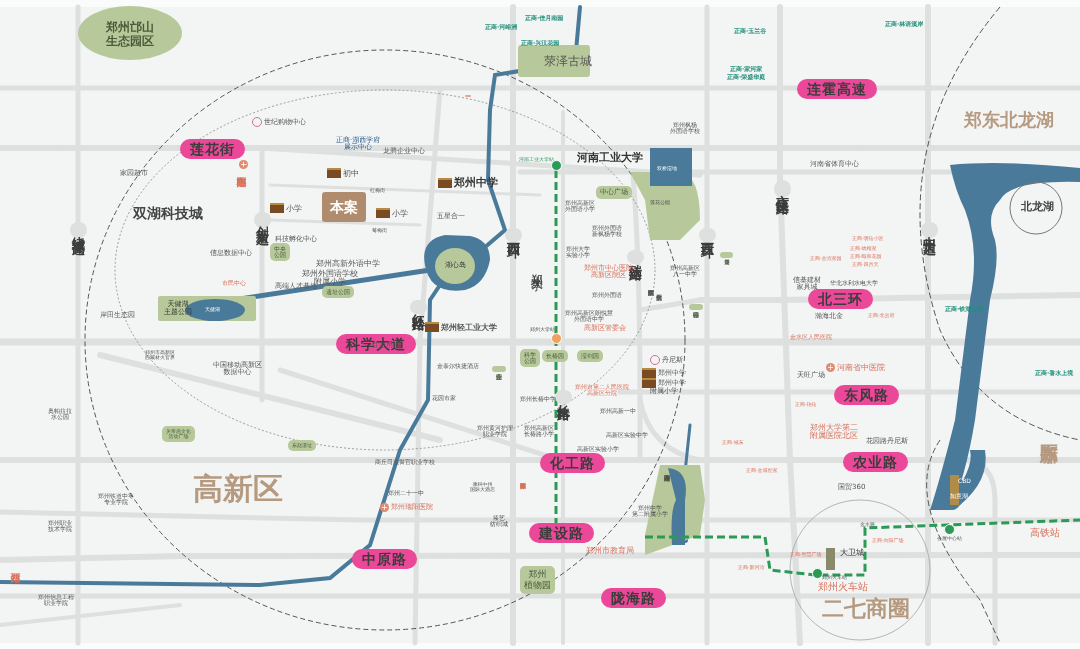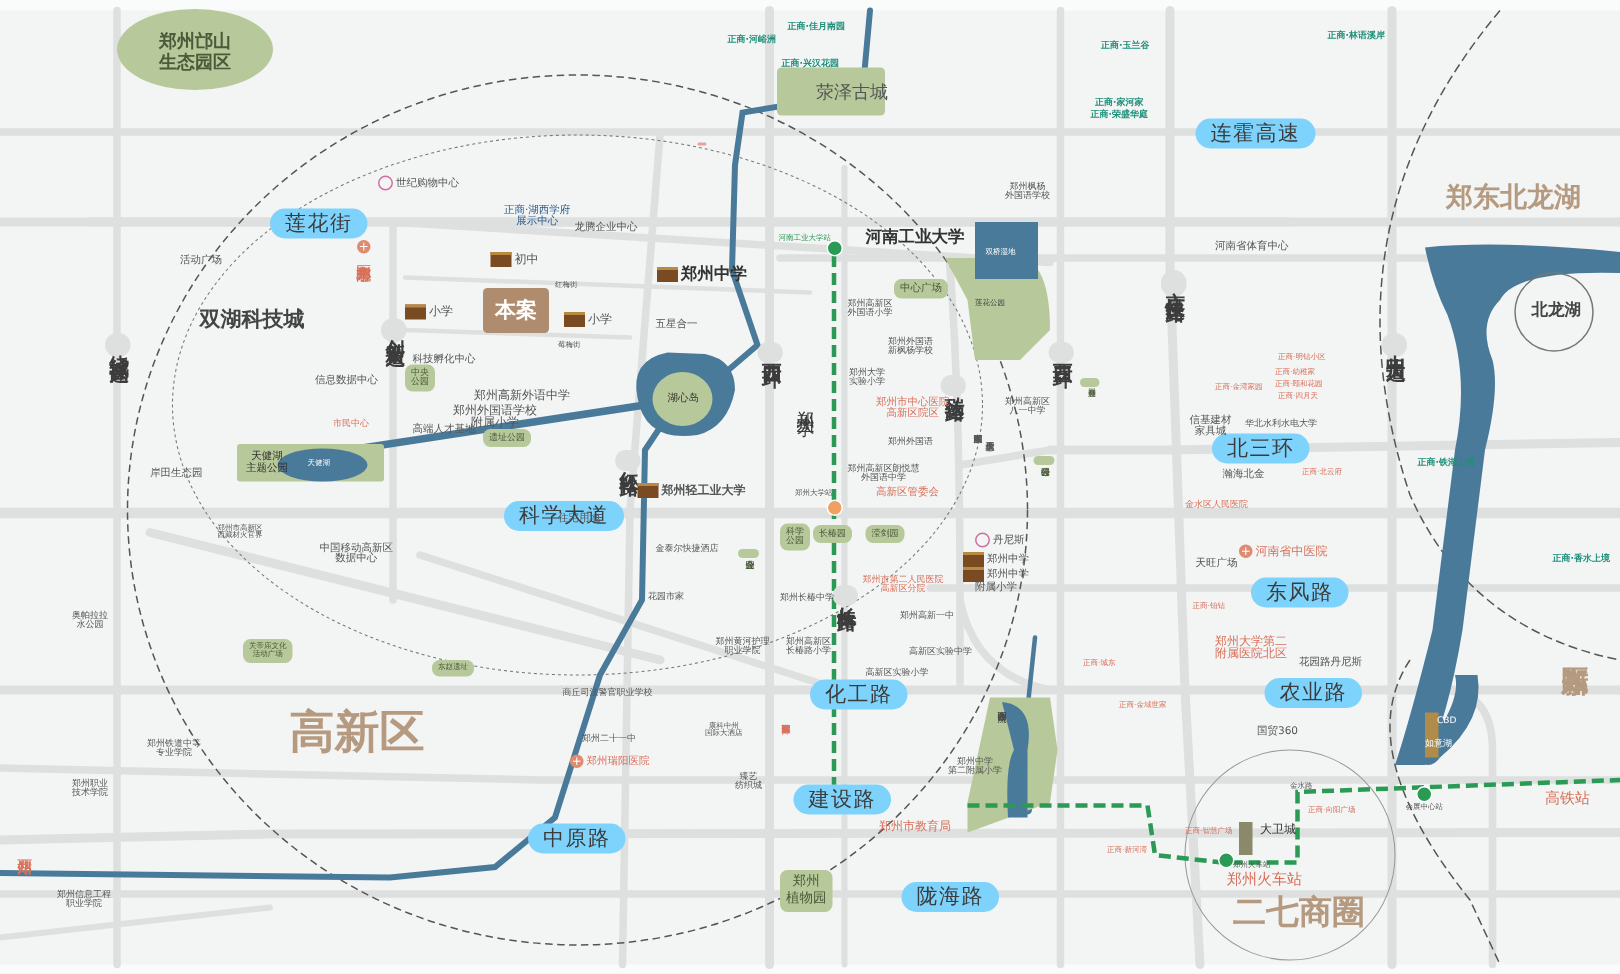--- a/index.html
+++ b/index.html
@@ -1,20 +1,20 @@
 <!DOCTYPE html>
 <html><head>
 <meta charset="utf-8">
 <style>
   html,body{margin:0;padding:0;}
   body{width:1080px;height:649px;overflow:hidden;background:#f3f4f4;font-family:"DejaVu Sans","Liberation Sans",sans-serif;}
   #map{position:relative;width:1080px;height:649px;background:#f3f4f4;overflow:hidden;}
   #map svg.base{position:absolute;left:0;top:0;}
   .lbl{position:absolute;white-space:nowrap;line-height:1;}
-  .road{background:#7dd3fc;color:#3c3c3c;font-size:14px;font-weight:normal;padding:3px 10px;border-radius:11px;letter-spacing:1px;}
+  .road{background:#ec4899;color:#3c3c3c;font-size:14px;font-weight:bold;padding:3px 10px;border-radius:11px;letter-spacing:1px;}
   .road-v{background:#dedfdf;color:#3c3c3c;font-size:13px;font-weight:bold;padding:4px 2px;border-radius:9px;writing-mode:vertical-rl;letter-spacing:2px;}
   .district{color:#b59a80;font-weight:bold;}
   .park{background:#b7c99a;color:#4a5a3a;font-size:9px;border-radius:5px;padding:3px 4px;text-align:center;}
   .poi{font-size:7px;color:#555;}
   .poi-red{font-size:7px;color:#d9705a;}
   .poi-teal{font-size:6px;color:#1f8f7a;font-weight:bold;}
   .school{font-size:8px;color:#555;text-align:center;}
   .school-big{font-size:11px;color:#333;font-weight:bold;}
   .sch-icon{display:inline-block;width:14px;height:8px;background:#7a4a22;border-top:2px solid #b88a40;vertical-align:middle;margin-right:2px;}
   .hosp{color:#d9705a;}
@@ -99,21 +99,21 @@
       <line x1="556" y1="170" x2="556" y2="530"></line>
       <path d="M 645 537 L 765 537 L 770 570 L 815 575 L 865 575 L 865 528 L 1080 520"></path>
     </g>
 
     <rect x="826" y="548" width="9" height="22" fill="#8a8a6a"></rect>
     <rect x="950" y="475" width="9" height="30" fill="#b08c4a"></rect>
   </svg>
 
   <div class="lbl district" style="left:193px;top:474px;font-size:30px;">高新区</div>
   <div class="lbl district" style="left:1040px;top:430px;font-size:18px;writing-mode:vertical-rl;">郑东新区</div>
-  <div class="lbl district" style="left:964px;top:123px;font-size:18px;">郑东北龙湖</div>
+  <div class="lbl district" style="left:964px;top:111px;font-size:18px;">郑东北龙湖</div>
   <div class="lbl district" style="left:822px;top:598px;font-size:22px;">二七商圈</div>
   <div class="lbl" style="left:133px;top:206px;font-size:14px;font-weight:bold;color:#444;">双湖科技城</div>
   <div class="lbl" style="left:1021px;top:201px;font-size:11px;font-weight:bold;color:#444;">北龙湖</div>
   <div class="lbl" style="left:958px;top:478px;font-size:6px;color:#fff;">CBD</div>
   <div class="lbl" style="left:950px;top:493px;font-size:6px;color:#fff;">如意湖</div>
 
   <div class="lbl" style="left:322px;top:192px;width:44px;height:30px;background:#b08c6e;color:#fff;font-size:14px;font-weight:bold;border-radius:3px;display:flex;align-items:center;justify-content:center;">本案</div>
 
   <div class="lbl" style="left:106px;top:20px;font-size:12px;font-weight:bold;color:#4a5a3a;white-space:pre;text-align:center;line-height:1.2;">郑州邙山
 生态园区</div>
@@ -127,21 +127,21 @@
 公园</div>
   <div class="lbl park" style="left:322px;top:286px;font-size:6px;">遗址公园</div>
   <div class="lbl park" style="left:520px;top:349px;font-size:6px;white-space:pre;">科学
 公园</div>
   <div class="lbl park" style="left:542px;top:350px;font-size:6px;">长椿园</div>
   <div class="lbl park" style="left:577px;top:350px;font-size:6px;">滢剑园</div>
   <div class="lbl park" style="left:492px;top:366px;font-size:6px;writing-mode:vertical-rl;">企业公园</div>
   <div class="lbl park" style="left:689px;top:304px;font-size:6px;writing-mode:vertical-rl;">绿谷公园</div>
   <div class="lbl park" style="left:720px;top:252px;font-size:5px;writing-mode:vertical-rl;">慧湖公园</div>
   <div class="lbl" style="left:664px;top:470px;font-size:6px;color:#444;writing-mode:vertical-rl;">西流湖公园</div>
-  <div class="lbl park" style="left:520px;top:566px;font-size:9px;white-space:pre;line-height:1.2;margin-top:14px;">郑州
+  <div class="lbl park" style="left:520px;top:566px;font-size:9px;white-space:pre;line-height:1.2;">郑州
 植物园</div>
   <div class="lbl park" style="left:162px;top:426px;font-size:5px;white-space:pre;">关帝庙文化
 活动广场</div>
   <div class="lbl park" style="left:288px;top:440px;font-size:5px;">东赵遗址</div>
   <div class="lbl" style="left:650px;top:200px;font-size:5px;color:#444;">莲花公园</div>
   <div class="lbl" style="left:657px;top:166px;font-size:5px;color:#fff;">双桥湿地</div>
 
   <div class="lbl road" style="left:797px;top:79px;">连霍高速</div>
   <div class="lbl road" style="left:180px;top:139px;">莲花街</div>
   <div class="lbl road" style="left:336px;top:334px;">科学大道</div>
@@ -226,21 +226,21 @@
   <div class="lbl hosp" style="left:380px;top:503px;font-size:7px;"><span class="hosp-icon">+</span><span>郑州瑞阳医院</span></div>
   <div class="lbl hosp" style="left:520px;top:478px;font-size:6px;writing-mode:vertical-rl;">解放军联勤保障</div>
   <div class="lbl hosp" style="left:584px;top:325px;font-size:7px;">高新区管委会</div>
   <div class="lbl hosp" style="left:586px;top:547px;font-size:8px;">郑州市教育局</div>
   <div class="lbl hosp" style="left:222px;top:280px;font-size:6px;">市民中心</div>
 
   <div class="lbl poi" style="left:252px;top:117px;"><span class="circle-icon"></span><span>世纪购物中心</span></div>
   <div class="lbl poi" style="left:336px;top:137px;white-space:pre;text-align:center;color:#2a5a8a;">正商·湖西学府
 展示中心</div>
   <div class="lbl poi" style="left:383px;top:148px;">龙腾企业中心</div>
-  <div class="lbl poi" style="left:120px;top:170px;">活动广场</div>
+  <div class="lbl poi" style="left:120px;top:170px;">家园超市</div>
   <div class="lbl poi" style="left:275px;top:236px;">科技孵化中心</div>
   <div class="lbl poi" style="left:210px;top:250px;">信息数据中心</div>
   <div class="lbl poi" style="left:275px;top:283px;">高端人才基地</div>
   <div class="lbl poi" style="left:437px;top:213px;">五星合一</div>
   <div class="lbl poi" style="left:372px;top:322px;margin-top:20px;">住宅用地</div>
   <div class="lbl poi" style="left:213px;top:362px;white-space:pre;text-align:center;">中国移动高新区
 数据中心</div>
   <div class="lbl poi" style="left:100px;top:312px;">岸田生态园</div>
   <div class="lbl poi" style="left:145px;top:350px;white-space:pre;font-size:5px;">郑州市高新区
 西藏材火官界</div>

